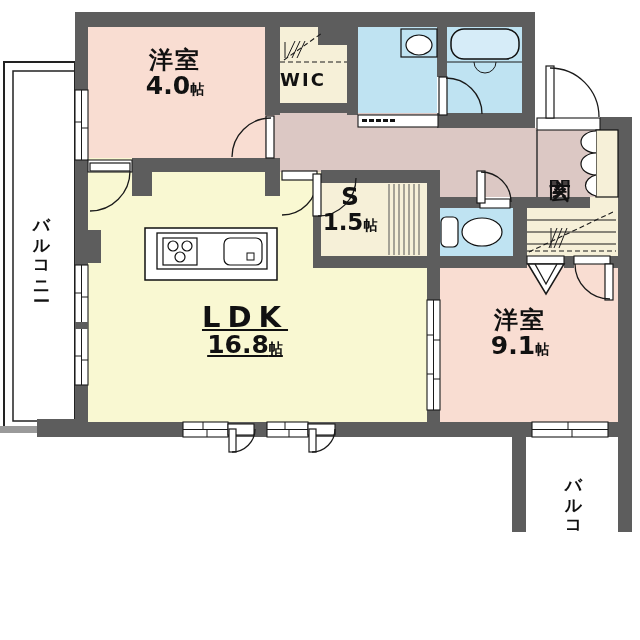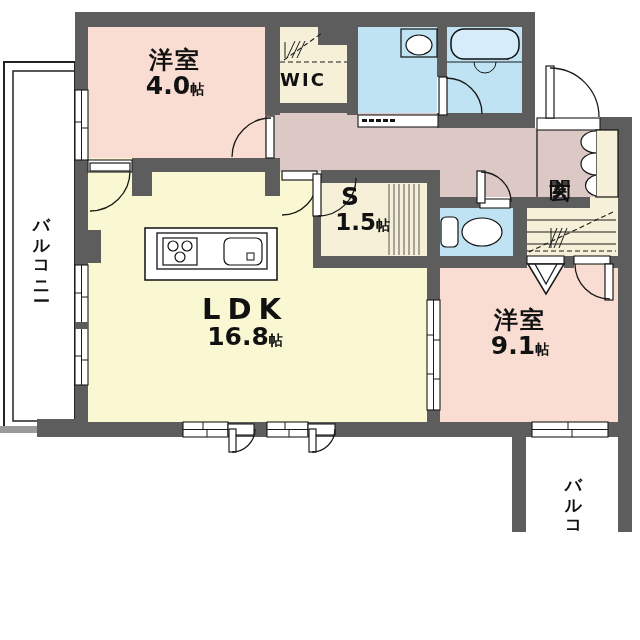--- a/index.html
+++ b/index.html
@@ -24,21 +24,21 @@
   
   .lbl{position:absolute;color:#111;font-weight:bold;text-align:center;line-height:1.05;
        white-space:nowrap;}
   .rname{font-size:24px;letter-spacing:2px;}
   .rsize{font-size:25px;letter-spacing:0;}
   .unit{font-size:14px;font-weight:bold;}
   .vert{writing-mode:vertical-rl;text-orientation:upright;letter-spacing:2px;}
   .ldk-name{font-size:29px;letter-spacing:7px;}
   .wic-name{font-size:18px;letter-spacing:2px;}
   .s-name{font-size:25px;}
-  .s-size{font-size:23px;text-align:right;}
+  .s-size{font-size:23px;}
   .genkan{font-size:21px;}
   .balc{font-size:17px;font-weight:bold;}
 </style>
 </head>
 <body>
 
 <div id="plan">
 
 <svg width="640" height="640" viewBox="0 0 640 640">
 
@@ -257,21 +257,21 @@
 
   <div class="lbl vert genkan" style="left:545px;top:132px;width:26px;height:64px;">
     <span>玄関</span>
   </div>
 
   <div class="lbl" style="left:310px;top:184px;width:80px;">
     <div class="s-name">S</div>
     <div class="s-size"><span>1.5</span><span class="unit">帖</span></div>
   </div>
 
-  <div class="lbl" style="left:160px;top:294px;width:170px;">
+  <div class="lbl" style="left:160px;top:302px;width:170px;text-decoration:underline;">
     <div class="ldk-name">LDK</div>
     <div class="rsize"><span>16.8</span><span class="unit">帖</span></div>
   </div>
 
   <div class="lbl" style="left:445px;top:308px;width:150px;">
     <div class="rname">洋室</div>
     <div class="rsize"><span>9.1</span><span class="unit">帖</span></div>
   </div>
 
   <div class="lbl vert balc" style="left:28px;top:160px;width:22px;height:180px;">

